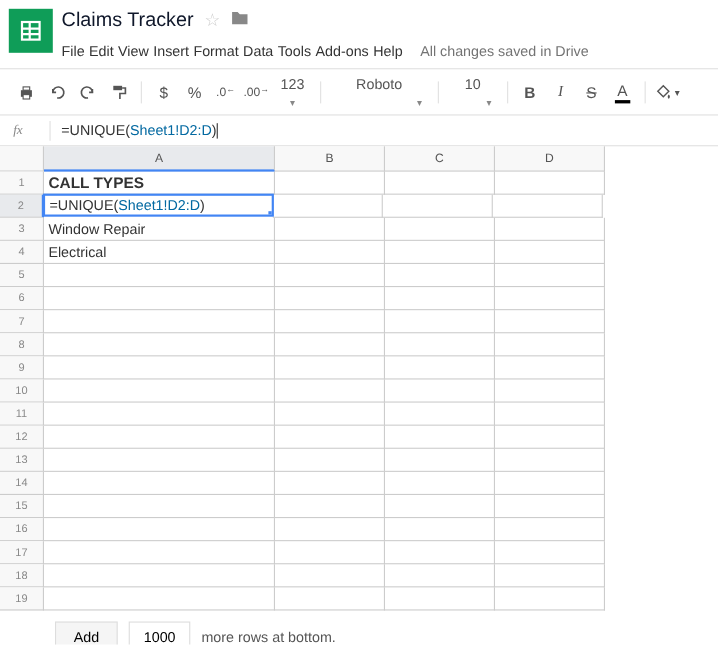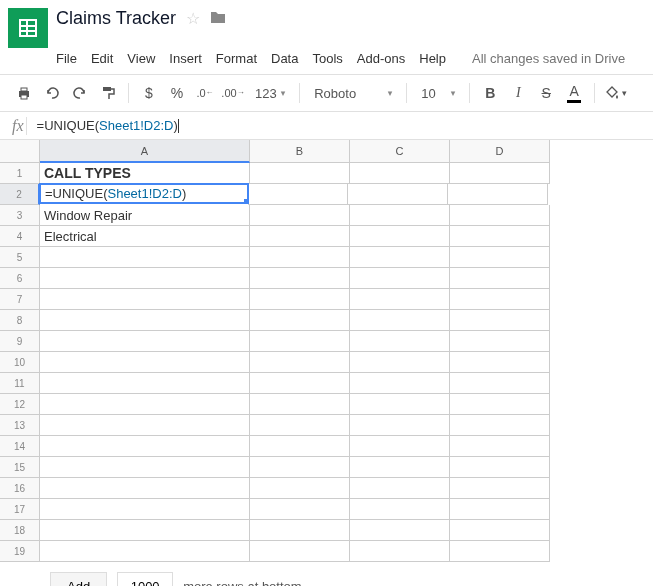--- a/index.html
+++ b/index.html
@@ -5,30 +5,30 @@
 * { box-sizing: border-box; margin: 0; padding: 0; }
 body { font-family: Arial, sans-serif; font-size: 13px; color: #333; background: #fff; width: 653px; height: 586px; overflow: hidden; }
 .header { display: flex; align-items: flex-start; padding: 8px 8px 0 8px; }
 .logo { width: 40px; height: 40px; background: #0f9d58; display: flex; align-items: center; justify-content: center; margin-right: 8px; }
 .logo svg { width: 24px; height: 24px; }
 .title-area { flex: 1; }
 .title-row { display: flex; align-items: center; gap: 10px; }
 .doc-title { font-size: 18px; color: #0f172a; font-weight: 400; }
 .star-icon { color: #ccc; font-size: 16px; cursor: pointer; }
 .folder-icon { color: #888; font-size: 16px; cursor: pointer; }
-.menu-bar { display: flex; gap: 14px; margin-top: 22px; font-size: 13px; color: #333; align-items: center; }
+.menu-bar { display: flex; gap: 4px; margin-top: 10px; font-size: 13px; color: #333; align-items: center; }
 .menu-item { cursor: pointer; }
 .save-status { color: #737373; font-size: 13px; margin-left: 12px; }
 .toolbar { border-top: 1px solid #e0e0e0; border-bottom: 1px solid #e0e0e0; padding: 6px 12px; display: flex; align-items: center; gap: 4px; margin-top: 8px; }
 .tb-btn { width: 24px; height: 24px; display: flex; align-items: center; justify-content: center; cursor: pointer; color: #555; font-size: 14px; }
 .tb-sep { width: 1px; height: 20px; background: #e0e0e0; margin: 0 4px; }
-.tb-select { display: flex; align-items: center; gap: 4px; cursor: pointer; font-size: 13px; color: #555; padding: 0 6px; }
+.tb-select { display: flex; align-items: center; gap: 4px; cursor: pointer; font-size: 13px; color: #555; padding: 0 6px; flex-direction: column; }
 .tb-select .chev { font-size: 9px; color: #888; }
 .formula-bar { display: flex; align-items: center; border-bottom: 1px solid #e0e0e0; padding: 4px 12px; height: 28px; }
-.fx-label { font-style: italic; color: #888; font-size: 16px; margin-right: 2px; font-family: Georgia, serif; }
+.fx-label { font-style: italic; color: #888; font-size: 12px; margin-right: 24px; font-family: Georgia, serif; }
 .fx-sep { width: 1px; height: 18px; background: #e0e0e0; margin-right: 10px; }
 .formula-input { flex: 1; font-size: 13px; color: #333; display: flex; align-items: center; }
 .formula-cursor { display: inline-block; width: 1px; height: 14px; background: #333; animation: blink 1s infinite; vertical-align: middle; }
 @keyframes blink { 50% { opacity: 0; } }
 .ref-orange { color: #0369a1; }
 .sheet-area { display: flex; }
 .corner { width: 40px; height: 23px; background: #f8f8f8; border-right: 1px solid #ccc; border-bottom: 1px solid #ccc; }
 .col-headers { display: flex; }
 .col-h { height: 23px; background: #f8f8f8; border-right: 1px solid #ccc; border-bottom: 1px solid #ccc; display: flex; align-items: center; justify-content: center; font-size: 11px; color: #555; }
 .col-h.active { background: #e8eaed; border-bottom: 2px solid #4285f4; }

